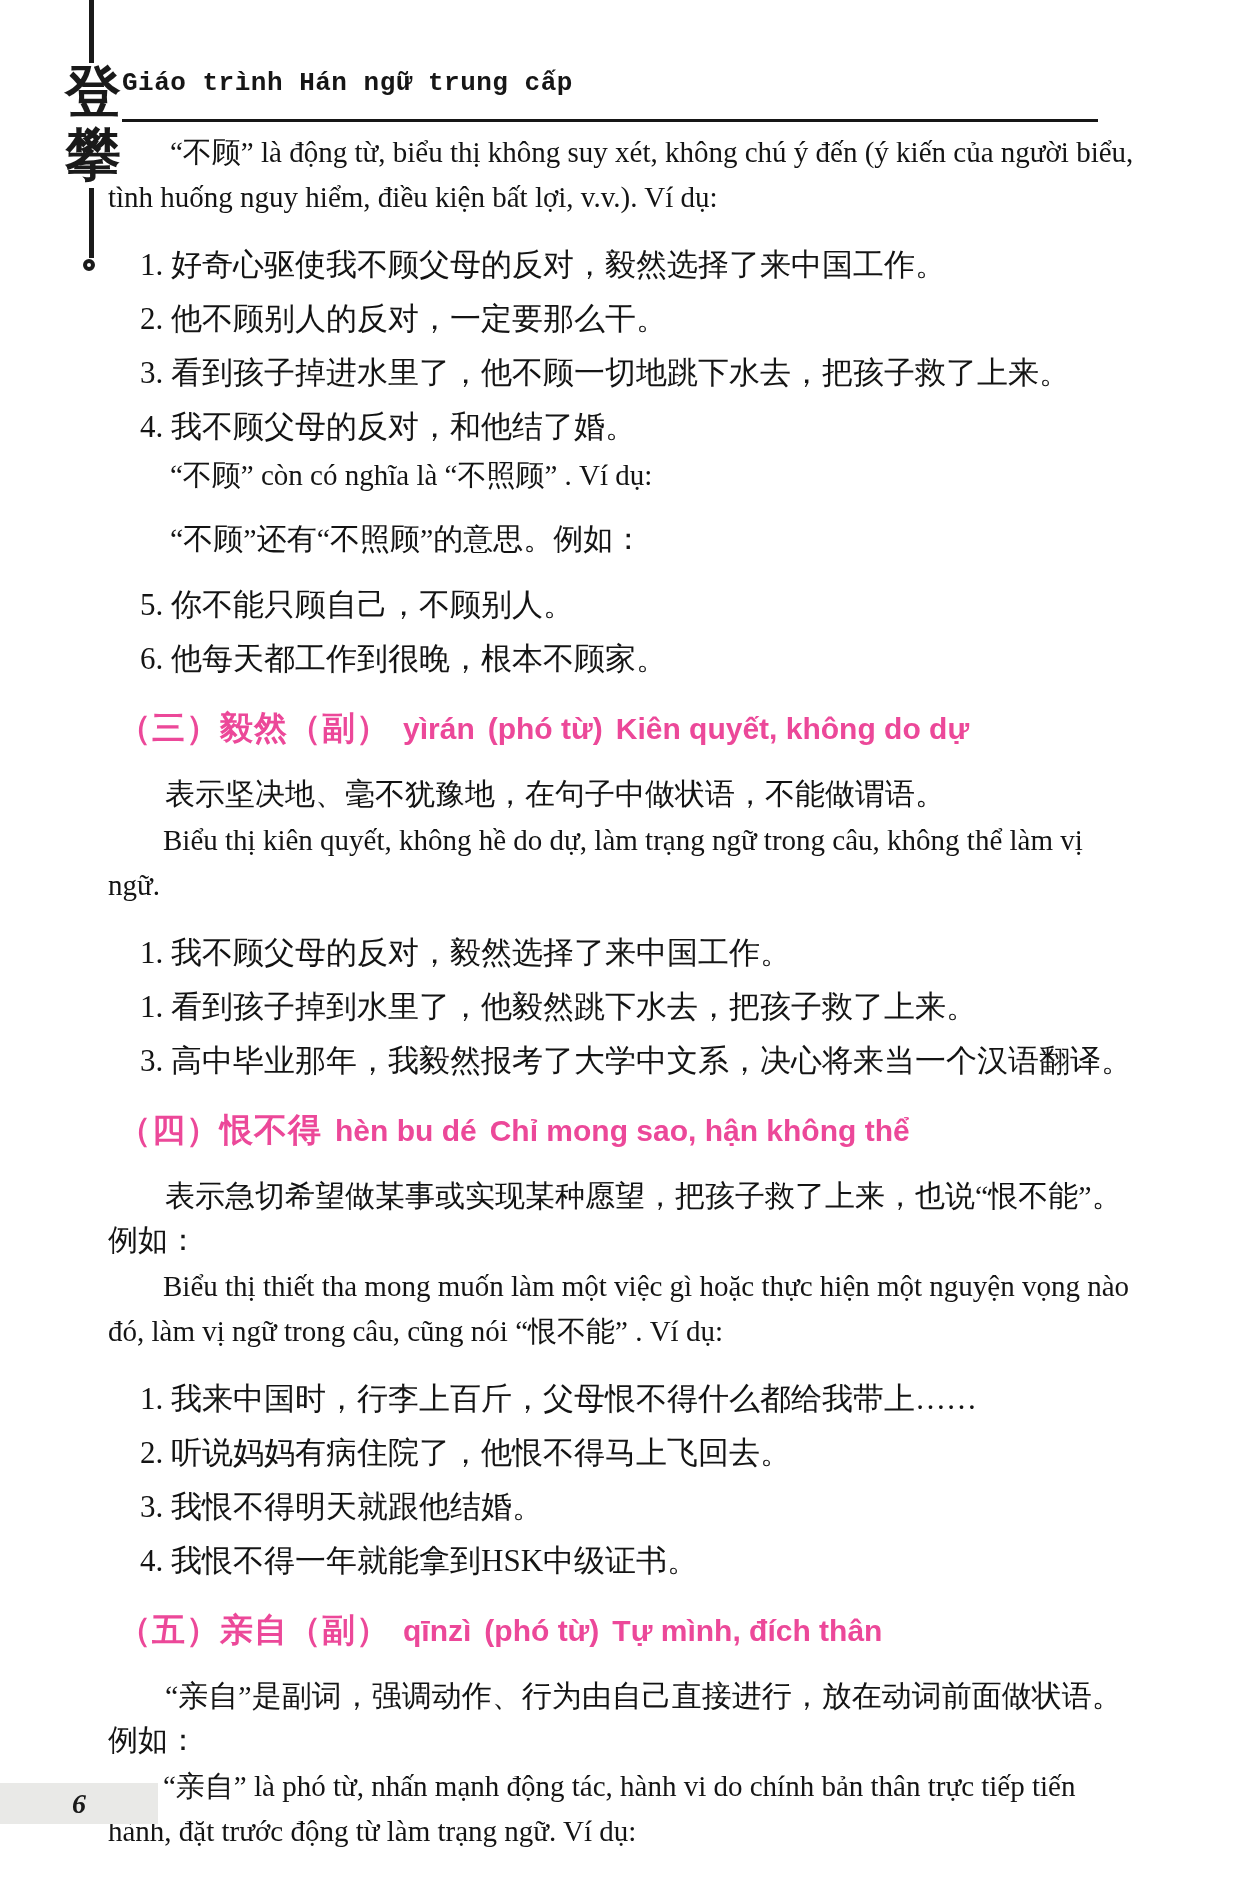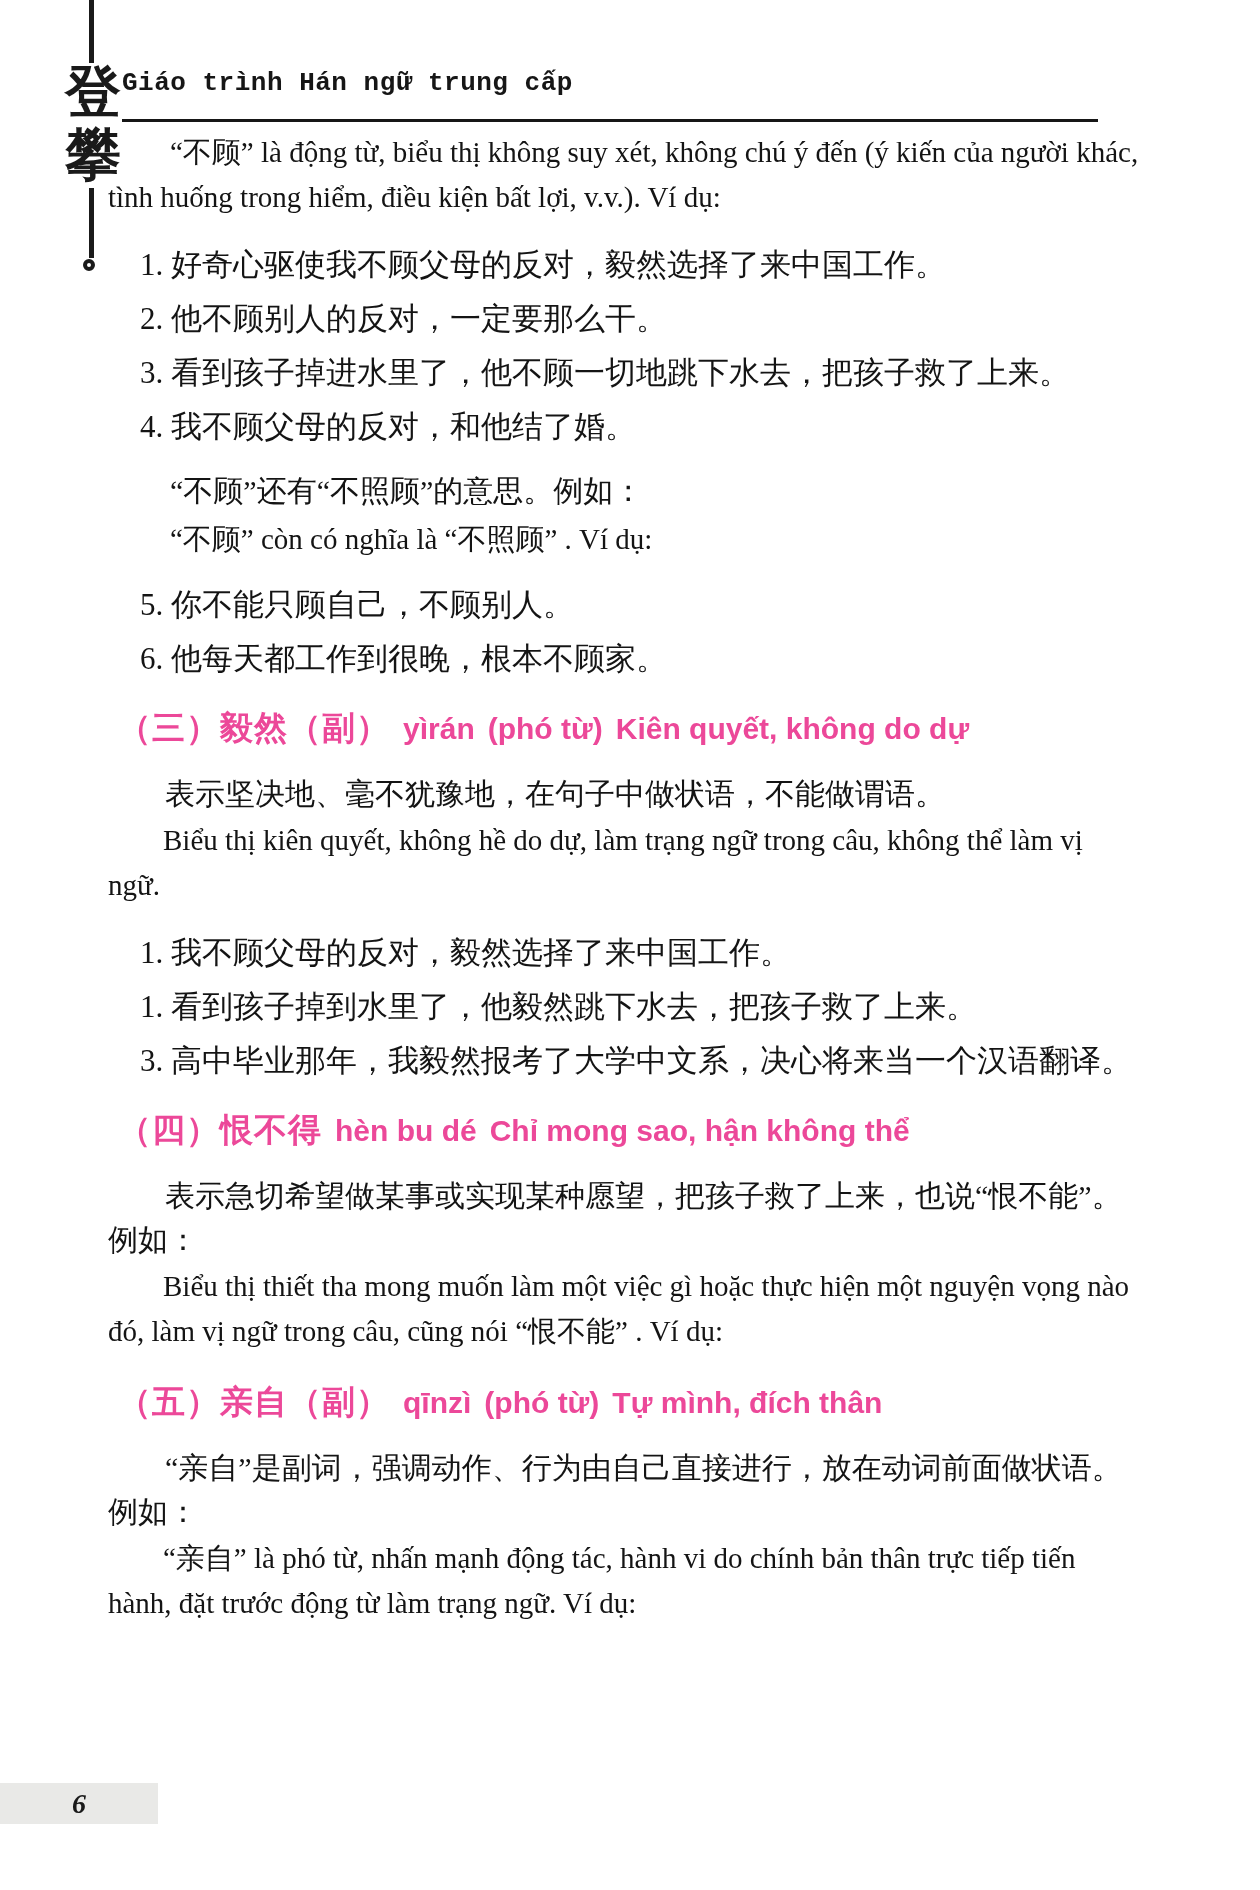--- a/index.html
+++ b/index.html
@@ -97,31 +97,31 @@
 <div class="deco-char c1">登</div>
 <div class="deco-char c2">攀</div>
 <div class="deco-line bottom"></div>
 <div class="deco-ring"></div>
 
 <div class="header-title">Giáo trình Hán ngữ trung cấp</div>
 <div class="header-rule"></div>
 
 <div class="content">
 
-  <p class="para">“不顾” là động từ, biểu thị không suy xét, không chú ý đến (ý kiến của người khác, tình huống trong hiểm, điều kiện bất lợi, v.v.). Ví dụ:</p>
+  <p class="para">“不顾” là động từ, biểu thị không suy xét, không chú ý đến (ý kiến của người biểu, tình huống nguy hiểm, điều kiện bất lợi, v.v.). Ví dụ:</p>
 
   <div class="ex-group">
     <div class="ex">1. 好奇心驱使我不顾父母的反对，毅然选择了来中国工作。</div>
     <div class="ex">2. 他不顾别人的反对，一定要那么干。</div>
     <div class="ex">3. 看到孩子掉进水里了，他不顾一切地跳下水去，把孩子救了上来。</div>
     <div class="ex">4. 我不顾父母的反对，和他结了婚。</div>
   </div>
 
+  <p class="note vn">“不顾” còn có nghĩa là “不照顾” . Ví dụ:</p>
   <p class="note cn">“不顾”还有“不照顾”的意思。例如：</p>
-  <p class="note vn">“不顾” còn có nghĩa là “不照顾” . Ví dụ:</p>
 
   <div class="ex-group">
     <div class="ex">5. 你不能只顾自己，不顾别人。</div>
     <div class="ex">6. 他每天都工作到很晚，根本不顾家。</div>
   </div>
 
   <h2 class="heading">
     <span class="h-cn">（三）毅然（副）</span>
     <span class="h-py">yìrán</span>
     <span class="h-pos">(phó từ)</span>
@@ -135,20 +135,26 @@
     <div class="ex">3. 高中毕业那年，我毅然报考了大学中文系，决心将来当一个汉语翻译。</div>
   </div>
 
   <h2 class="heading">
     <span class="h-cn">（四）恨不得</span>
     <span class="h-py">hèn bu dé</span>
     <span class="h-vn">Chỉ mong sao, hận không thể</span>
   </h2>
   <p class="expl-cn">表示急切希望做某事或实现某种愿望，把孩子救了上来，也说“恨不能”。例如：</p>
   <p class="expl-vn">Biểu thị thiết tha mong muốn làm một việc gì hoặc thực hiện một nguyện vọng nào đó, làm vị ngữ trong câu, cũng nói “恨不能” . Ví dụ:</p>
+  <div class="ex-group">
+    <div class="ex">1. 我来中国时，行李上百斤，父母恨不得什么都给我带上……</div>
+    <div class="ex">2. 听说妈妈有病住院了，他恨不得马上飞回去。</div>
+    <div class="ex">3. 我恨不得明天就跟他结婚。</div>
+    <div class="ex">4. 我恨不得一年就能拿到HSK中级证书。</div>
+  </div>
 
   <h2 class="heading">
     <span class="h-cn">（五）亲自（副）</span>
     <span class="h-py">qīnzì</span>
     <span class="h-pos">(phó từ)</span>
     <span class="h-vn">Tự mình, đích thân</span>
   </h2>
   <p class="expl-cn cnlead">“亲自”是副词，强调动作、行为由自己直接进行，放在动词前面做状语。例如：</p>
   <p class="expl-vn">“亲自” là phó từ, nhấn mạnh động tác, hành vi do chính bản thân trực tiếp tiến hành, đặt trước động từ làm trạng ngữ. Ví dụ:</p>
 

